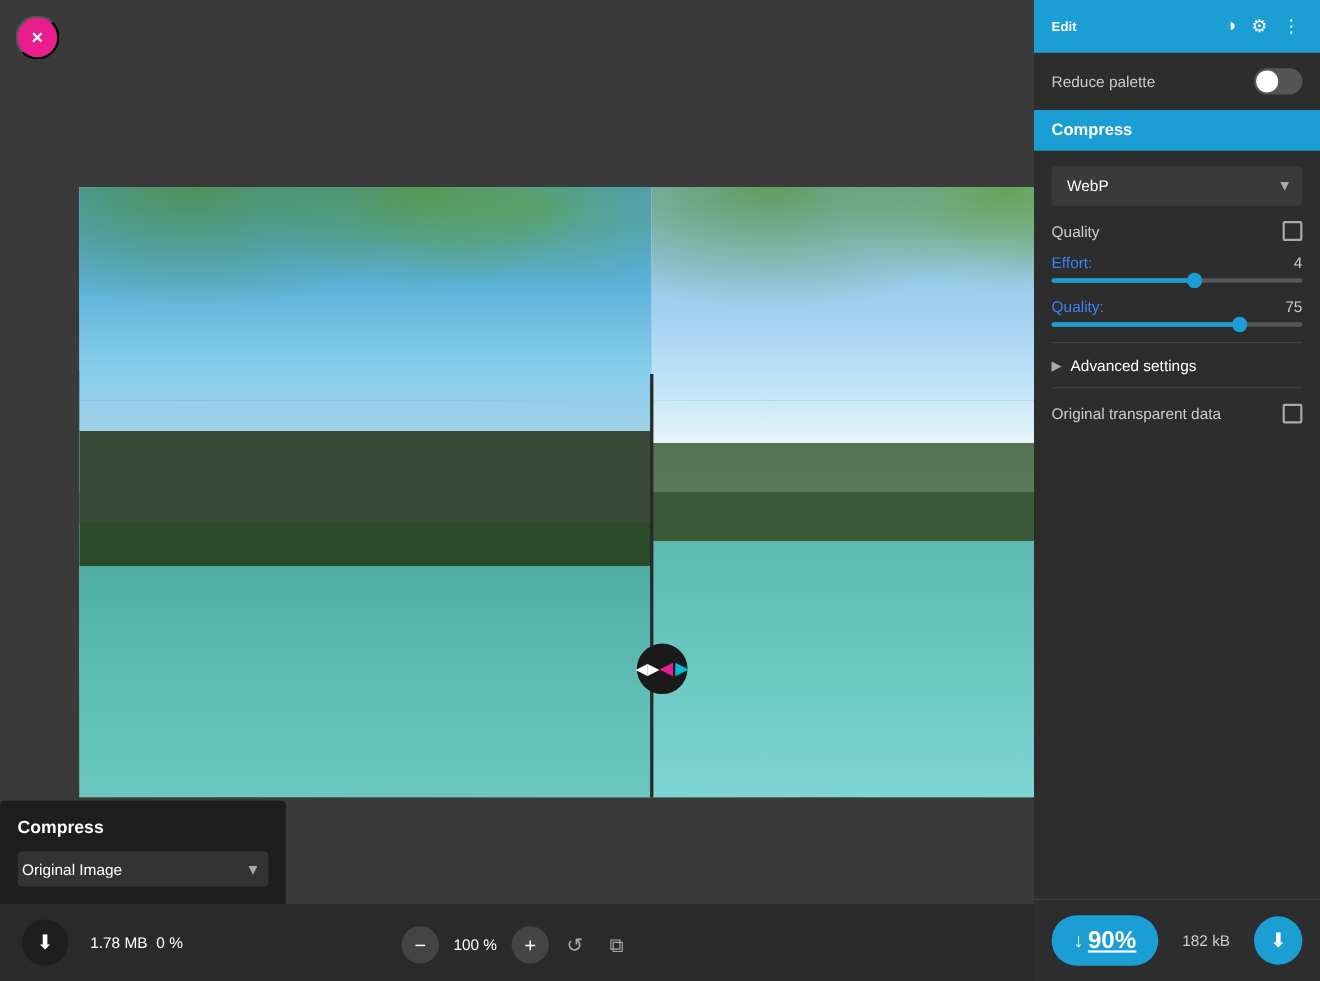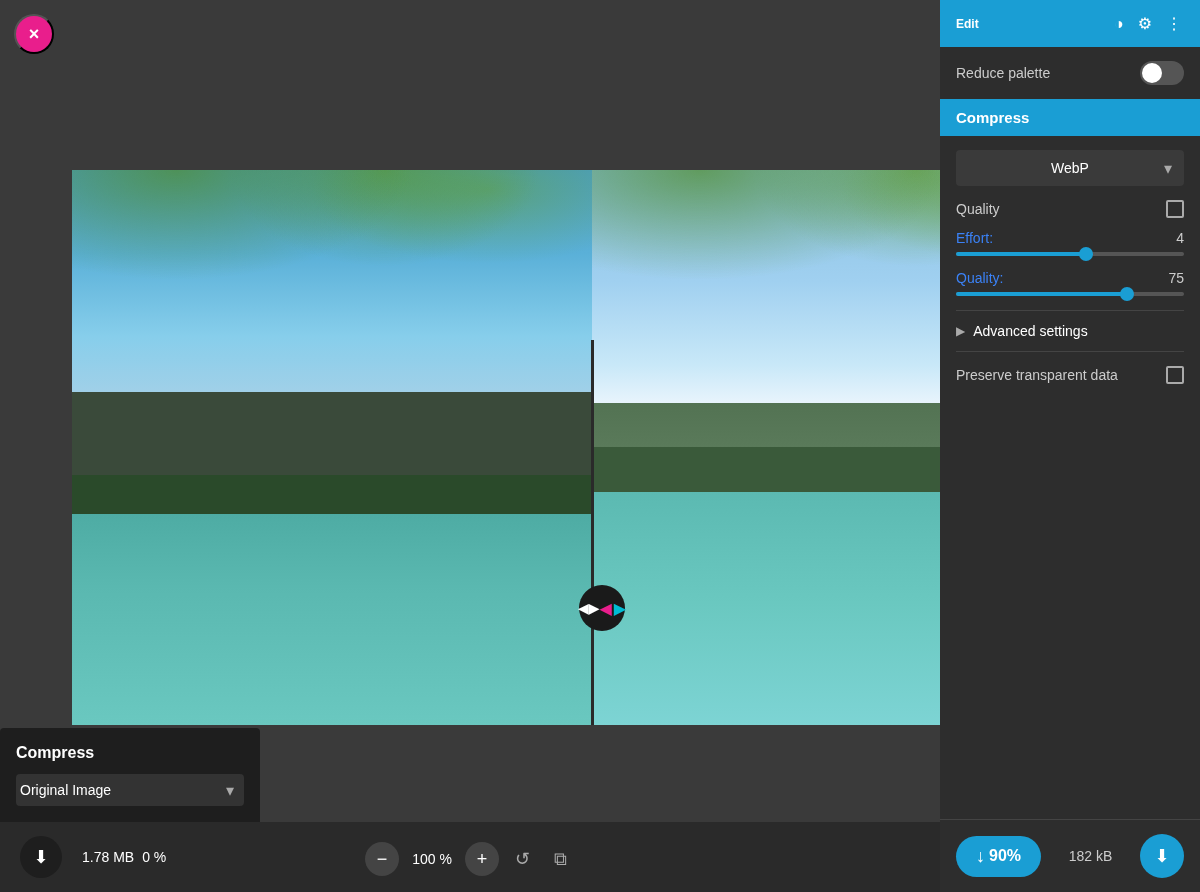--- a/index.html
+++ b/index.html
@@ -336,21 +336,20 @@
     .format-select {
       width: 100%;
       background: #3a3a3a;
       color: white;
       border: none;
       padding: 10px 14px;
       border-radius: 4px;
       font-size: 14px;
       appearance: none;
       cursor: pointer;
-      text-align: center;
     }
     .format-arrow {
       position: absolute;
       right: 12px;
       top: 50%;
       transform: translateY(-50%);
       color: #aaa;
       pointer-events: none;
     }
 
@@ -453,22 +452,23 @@
       padding: 10px 20px;
       font-size: 18px;
       font-weight: bold;
       cursor: pointer;
       display: flex;
       align-items: center;
       gap: 4px;
     }
 
     .download-percent {
-      font-size: 16px;
+      font-size: 22px;
       font-weight: bold;
+      text-decoration: underline;
     }
 
     .download-size {
       color: #ccc;
       font-size: 14px;
     }
 
     .download-icon-btn {
       background: #1a9ed4;
       border: none;
@@ -668,21 +668,21 @@
         <div class="slider-thumb" style="left: 75%;"></div>
       </div>
     </div>
 
     <div class="advanced-settings-row">
       <span class="chevron-icon">▶</span>
       <span class="advanced-label">Advanced settings</span>
     </div>
 
     <div class="preserve-row">
-      <span class="panel-label">Preserve transparent data</span>
+      <span class="panel-label">Original transparent data</span>
       <div class="checkbox-custom"></div>
     </div>
   </div>
 
   <div class="panel-bottom">
     <div class="download-area">
       <button class="download-main-btn">
         <span>↓</span>
         <span class="download-percent">
           <span>90</span><span>%</span>

